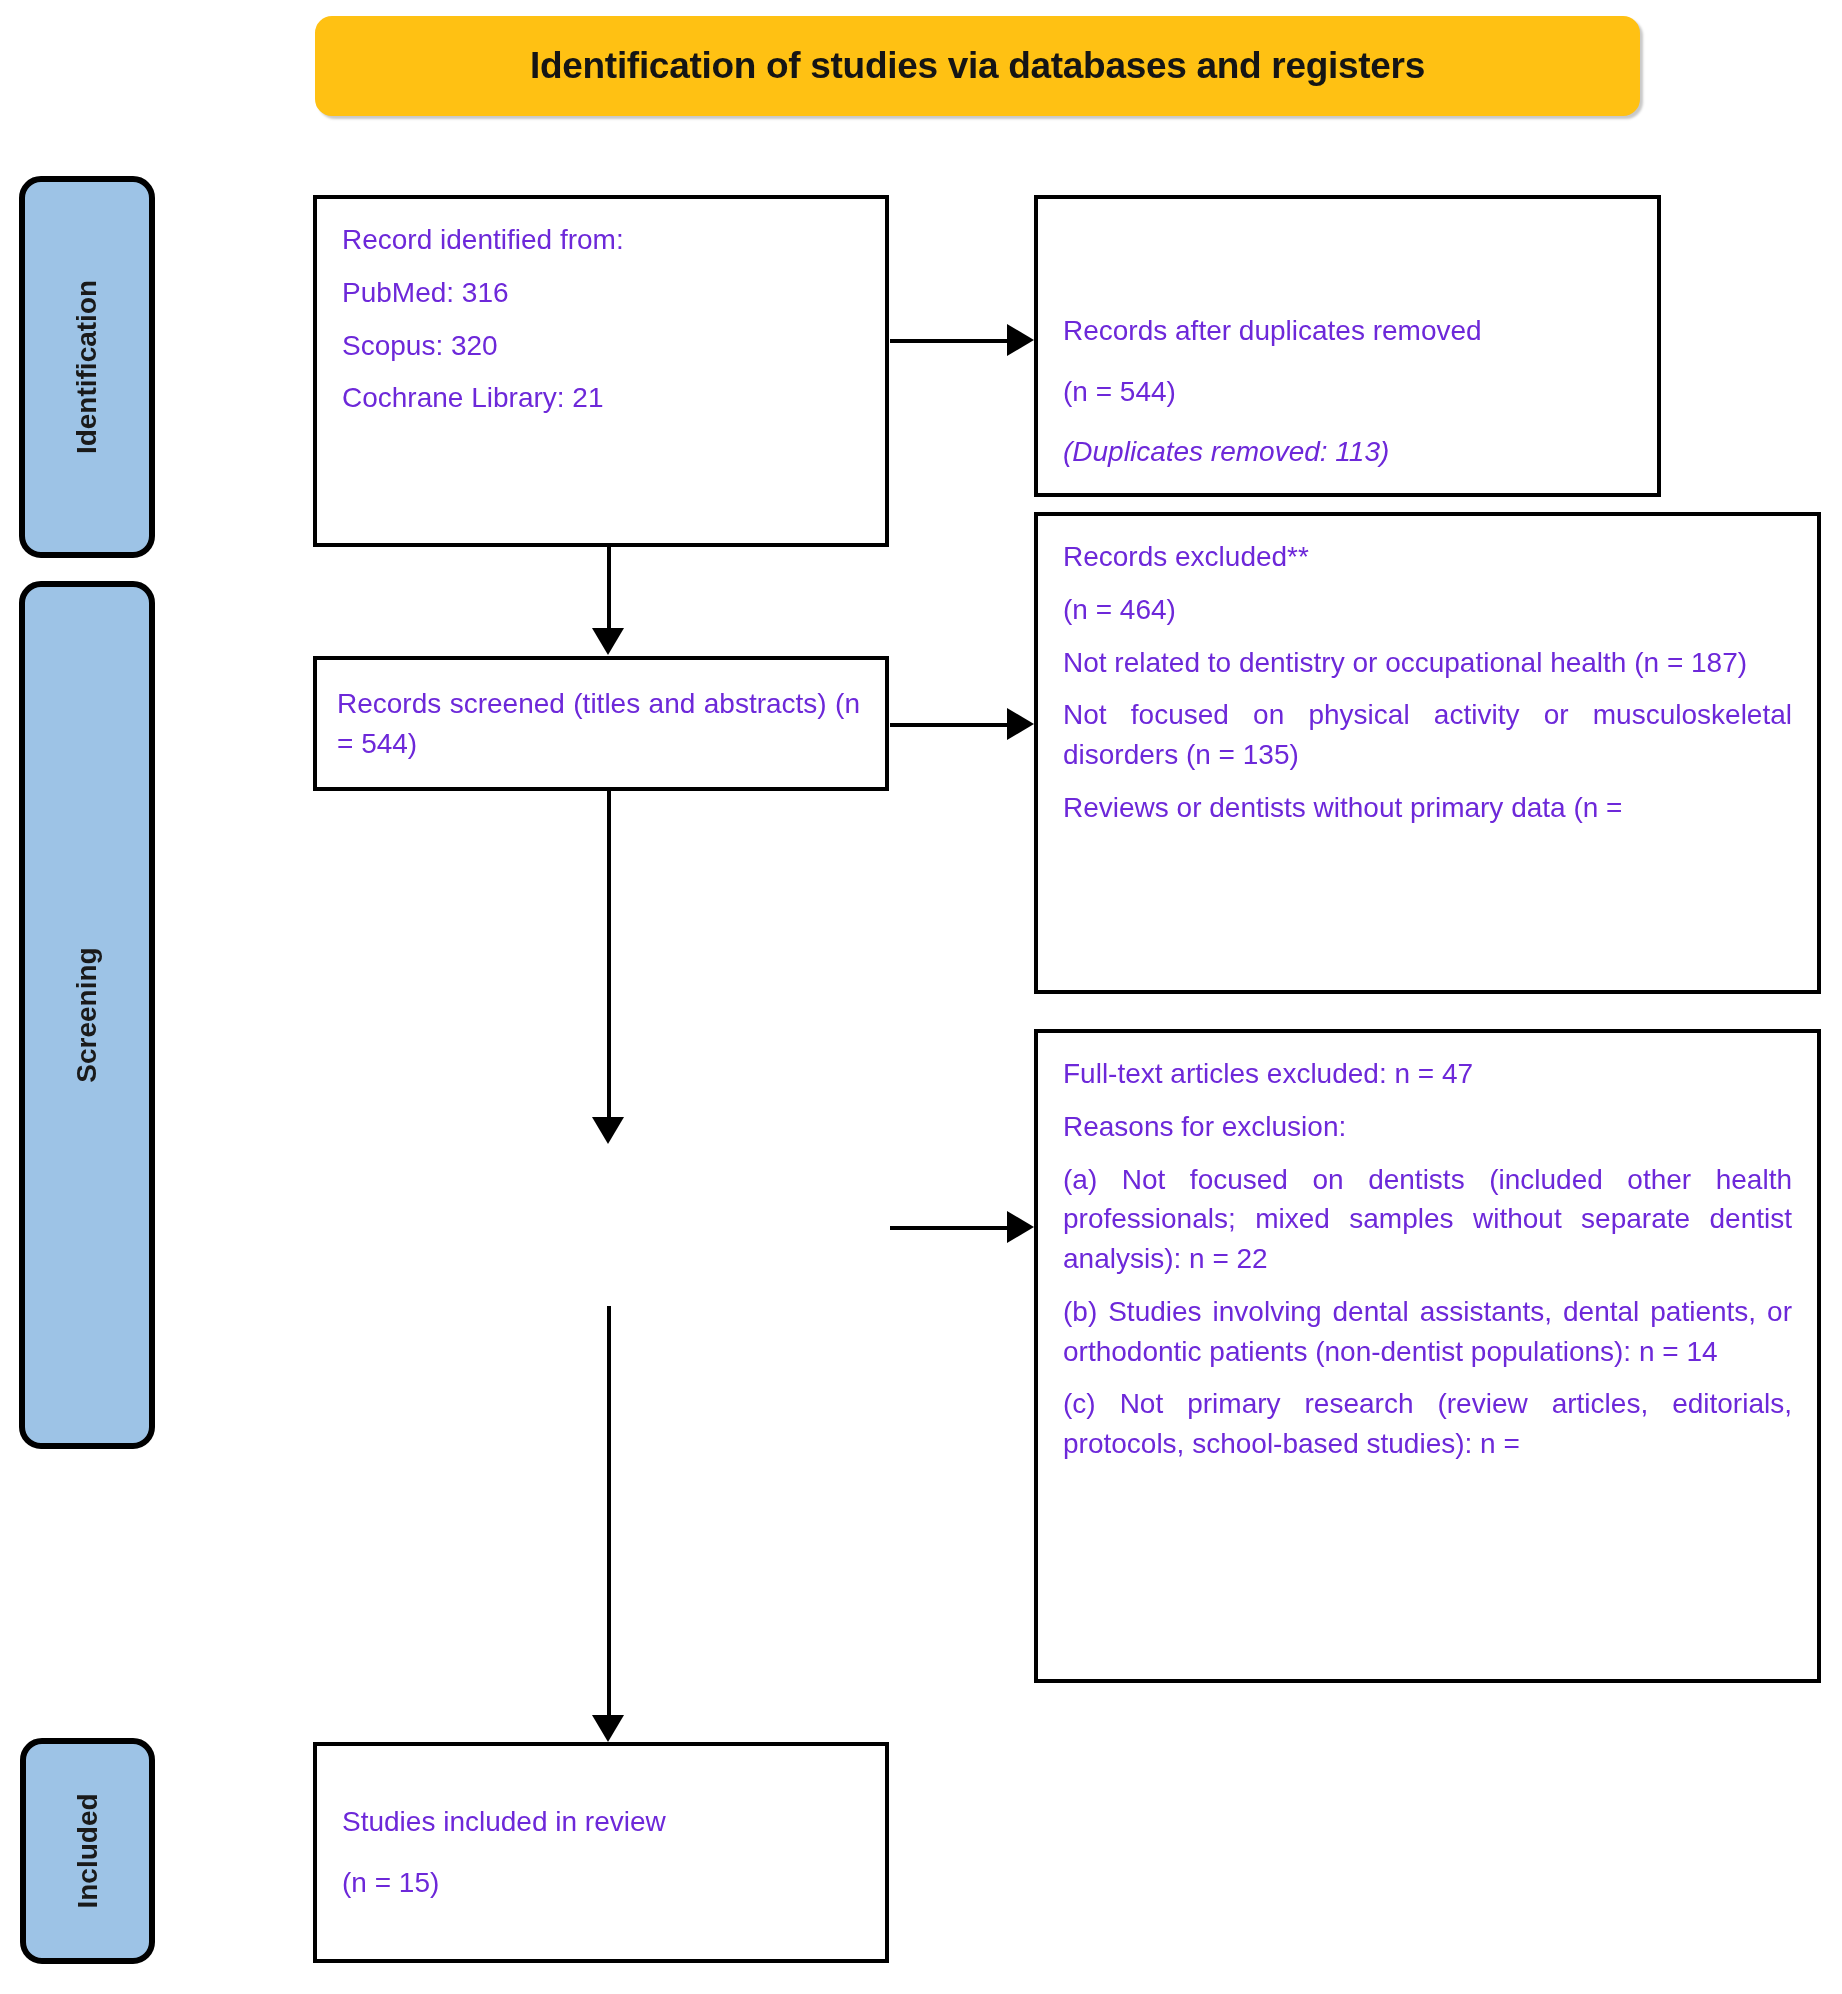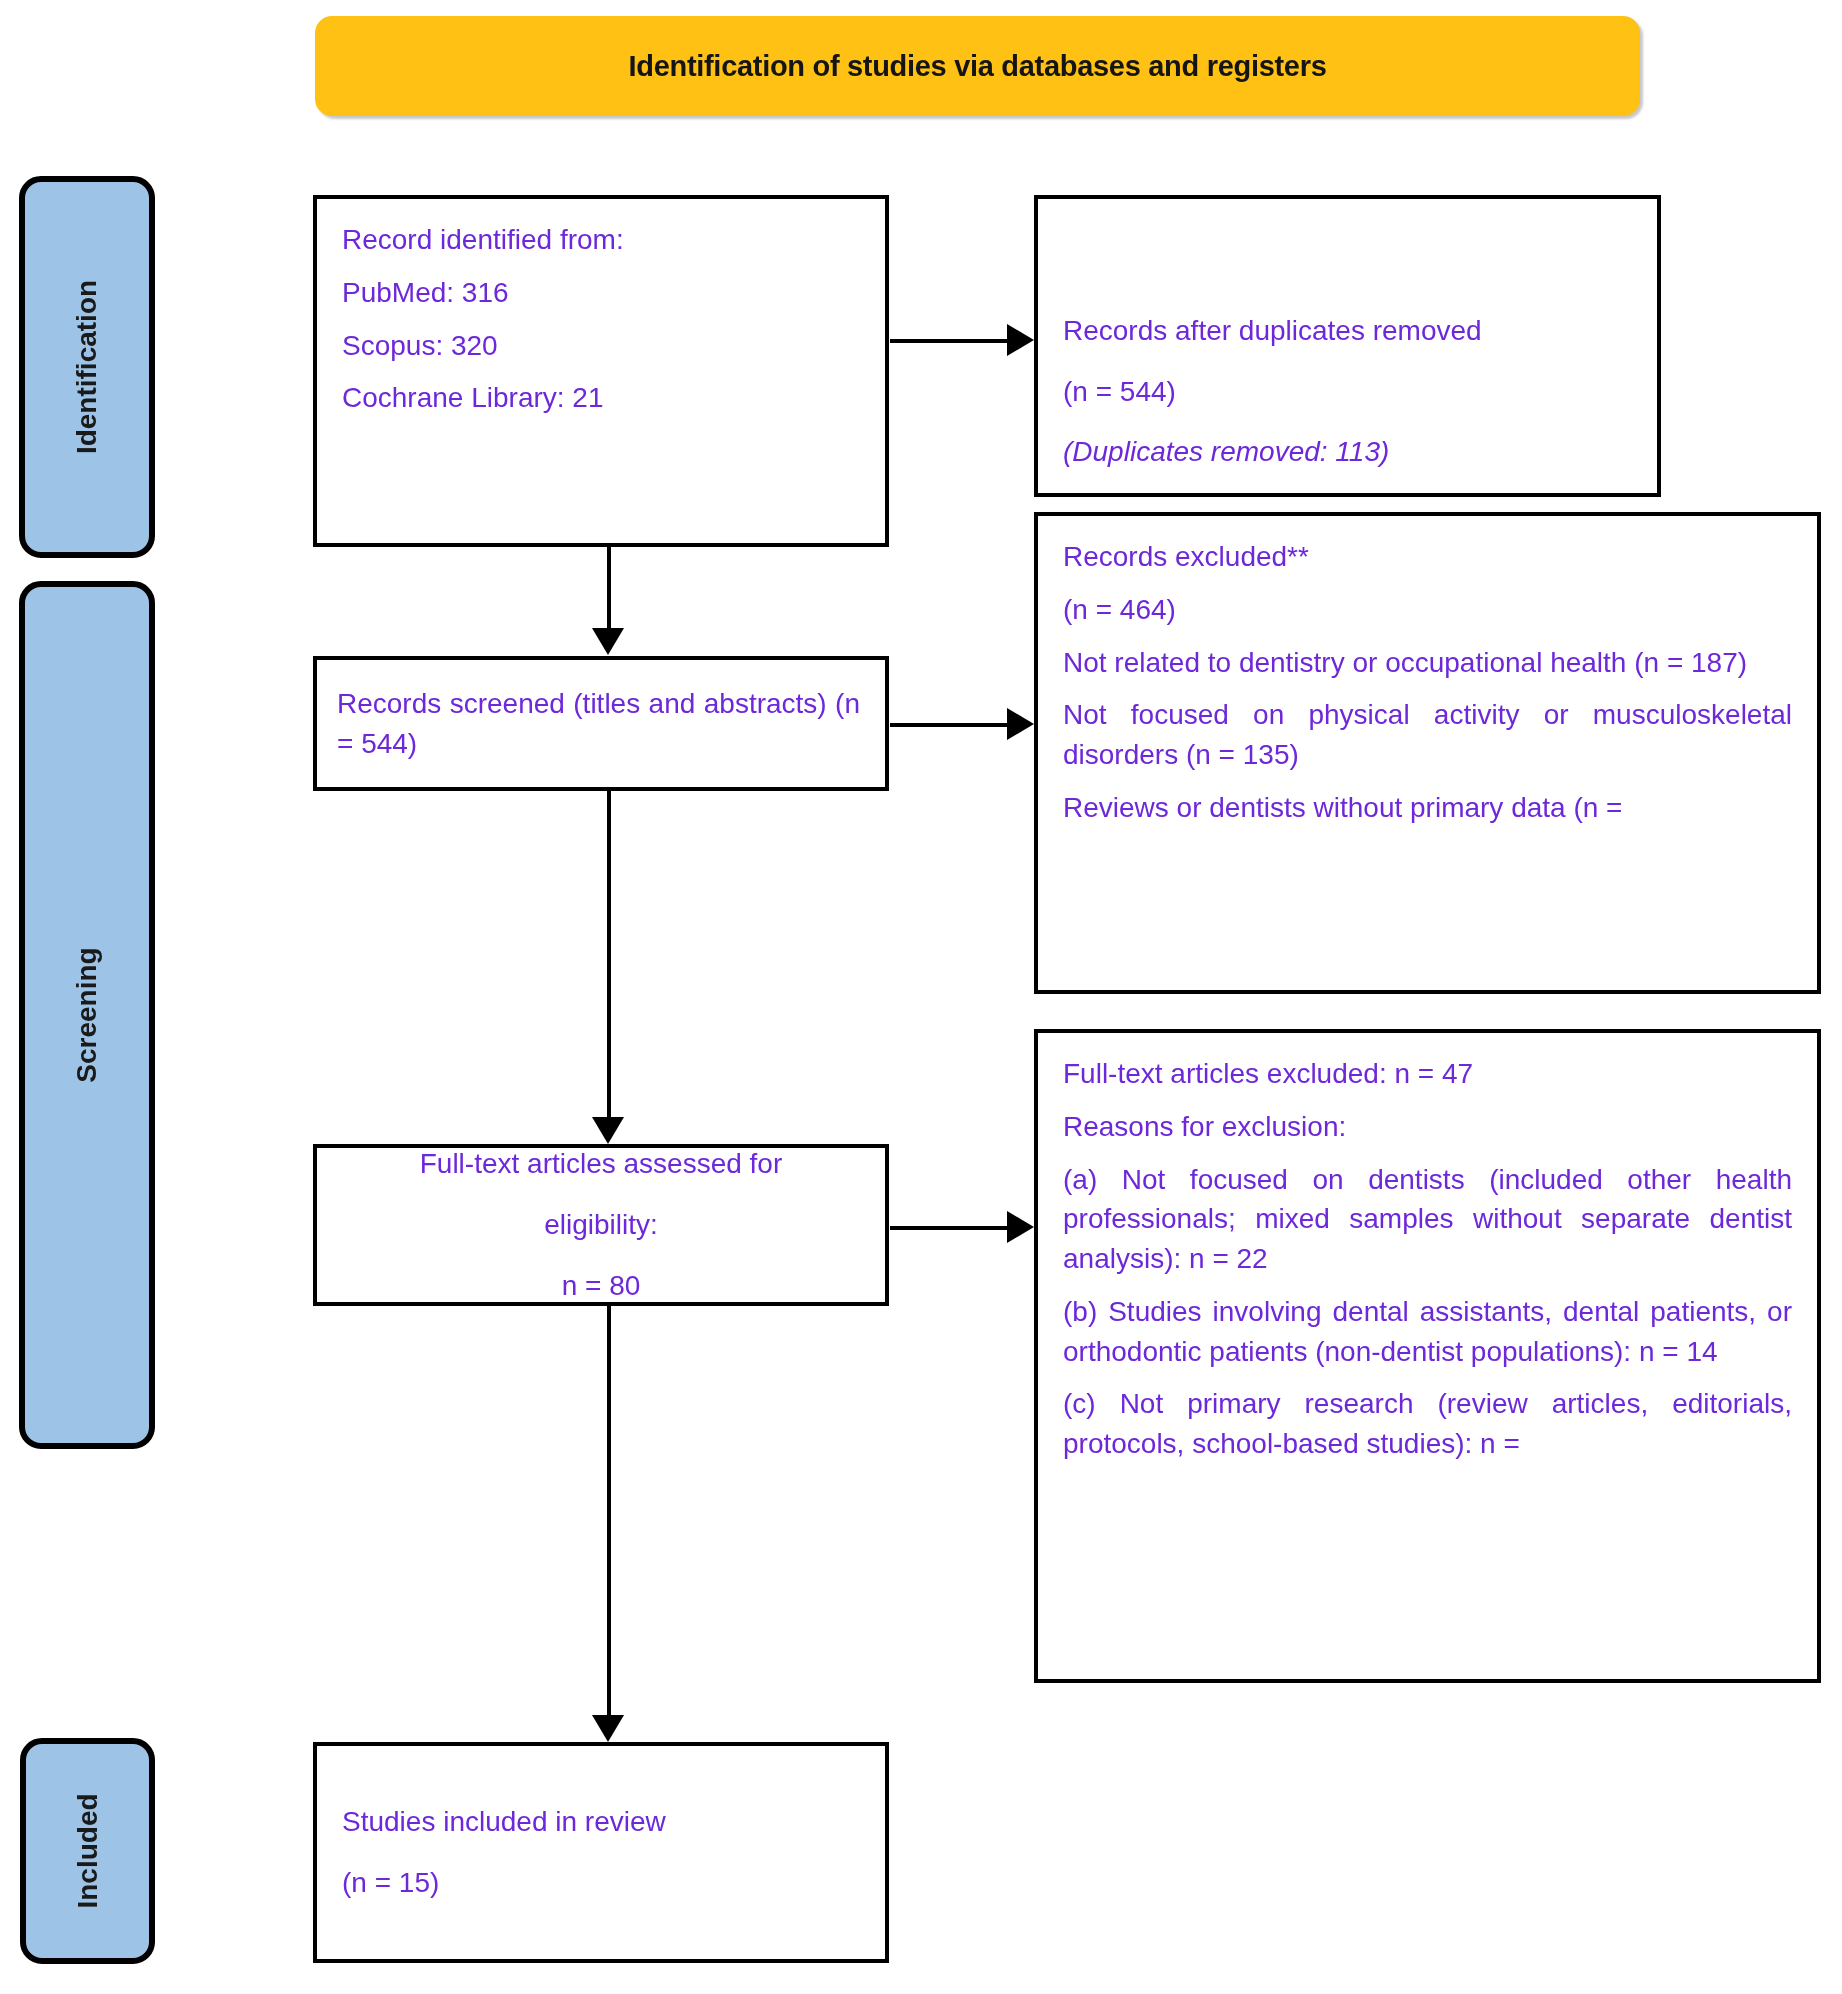--- a/index.html
+++ b/index.html
@@ -29,21 +29,21 @@
     background: #FFC113;
     border: 2.5px solid #FFC113;
     border-radius: 17px;
     box-shadow: 3px 3px 2.5px rgba(0,0,0,0.22);
     display: flex;
     align-items: center;
     justify-content: center;
     box-sizing: border-box;
   }
   .header-banner .title {
-    font-size: 29px;
+    font-size: 37px;
     font-weight: bold;
     letter-spacing: -0.3px;
     color: #151515;
     text-align: left;
   }
 
   
   .stage {
     position: absolute;
     background: #9DC3E6;
@@ -181,25 +181,20 @@
   </div>
 
   <div class="fbox justify" id="box-excluded">
     <p>Records excluded**</p>
     <p>(n = 464)</p>
     <p>Not related to dentistry or occupational health (n = 187)</p>
     <p>Not focused on physical activity or musculoskeletal disorders (n = 135)</p>
     <p>Reviews or dentists without primary data (n =</p>
   </div>
 
-  <div class="fbox center" id="box-fulltext">
-    <p>Full-text articles assessed for</p>
-    <p>eligibility:</p>
-    <p>n = 80</p>
-  </div>
 
   <div class="fbox justify" id="box-ftexcluded">
     <p>Full-text articles excluded: n = 47</p>
     <p>Reasons for exclusion:</p>
     <p>(a) Not focused on dentists (included other health professionals; mixed samples without separate dentist analysis): n = 22</p>
     <p>(b) Studies involving dental assistants, dental patients, or orthodontic patients (non-dentist populations): n = 14</p>
     <p>(c) Not primary research (review articles, editorials, protocols, school-based studies): n =</p>
   </div>
 
   <div class="fbox" id="box-included">

